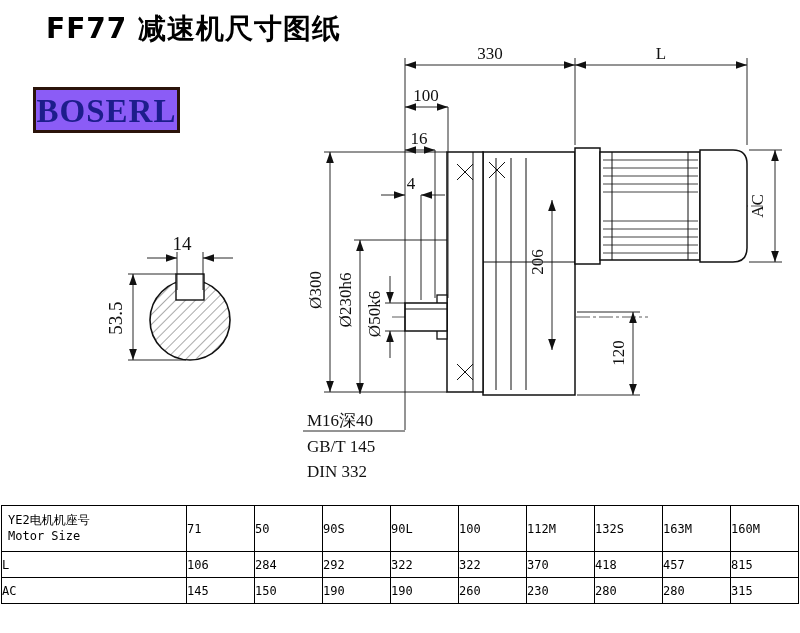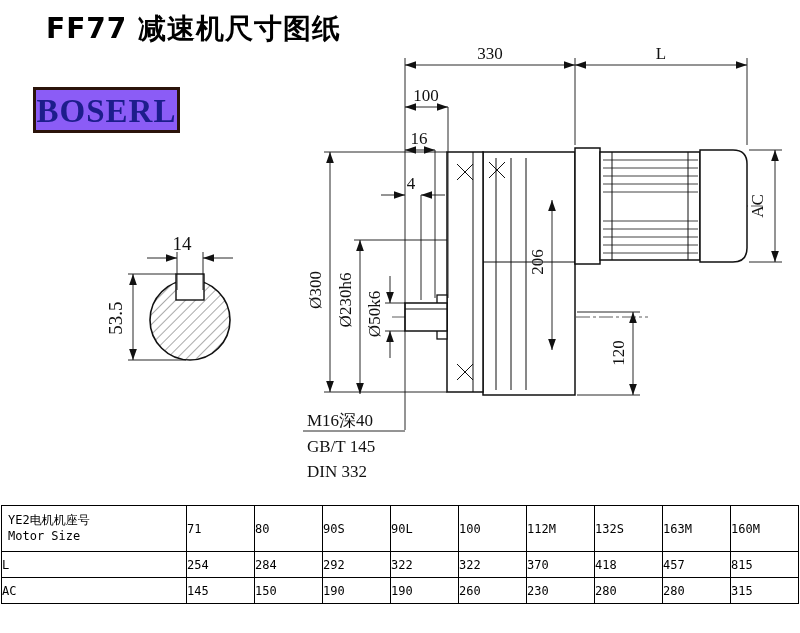--- a/index.html
+++ b/index.html
@@ -199,32 +199,32 @@
       <col>
       <col>
   </colgroup>
   <tbody>
       <tr class="hdr">
     <td class="label-cell">
       <div>YE2电机机座号</div>
       <div>Motor Size</div>
     </td>
     <td>71</td>
-    <td>80</td>
+    <td>50</td>
     <td>90S</td>
     <td>90L</td>
     <td>100</td>
     <td>112M</td>
     <td>132S</td>
     <td>163M</td>
     <td>160M</td>
   </tr>
   <tr class="datarow">
     <td>L</td>
-    <td>254</td>
+    <td>106</td>
     <td>284</td>
     <td>292</td>
     <td>322</td>
     <td>322</td>
     <td>370</td>
     <td>418</td>
     <td>457</td>
     <td>815</td>
   </tr>
   <tr class="datarow">

